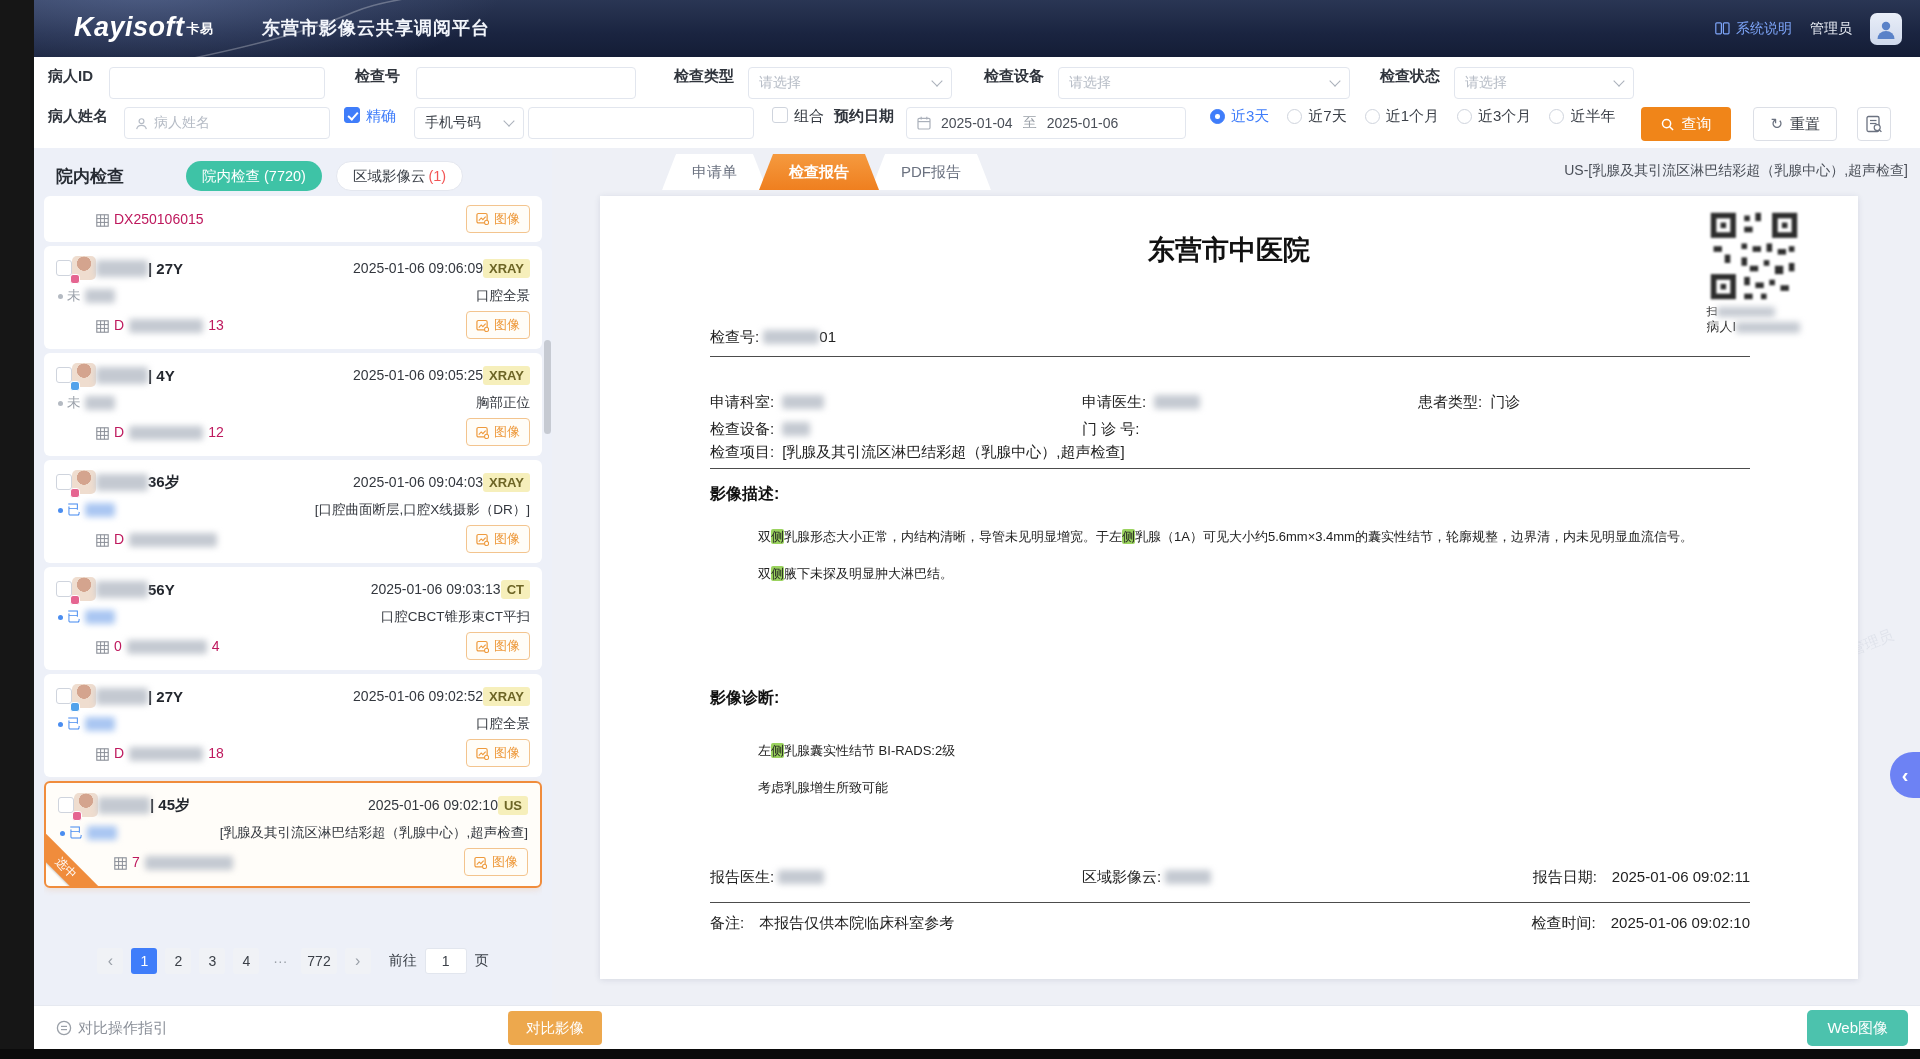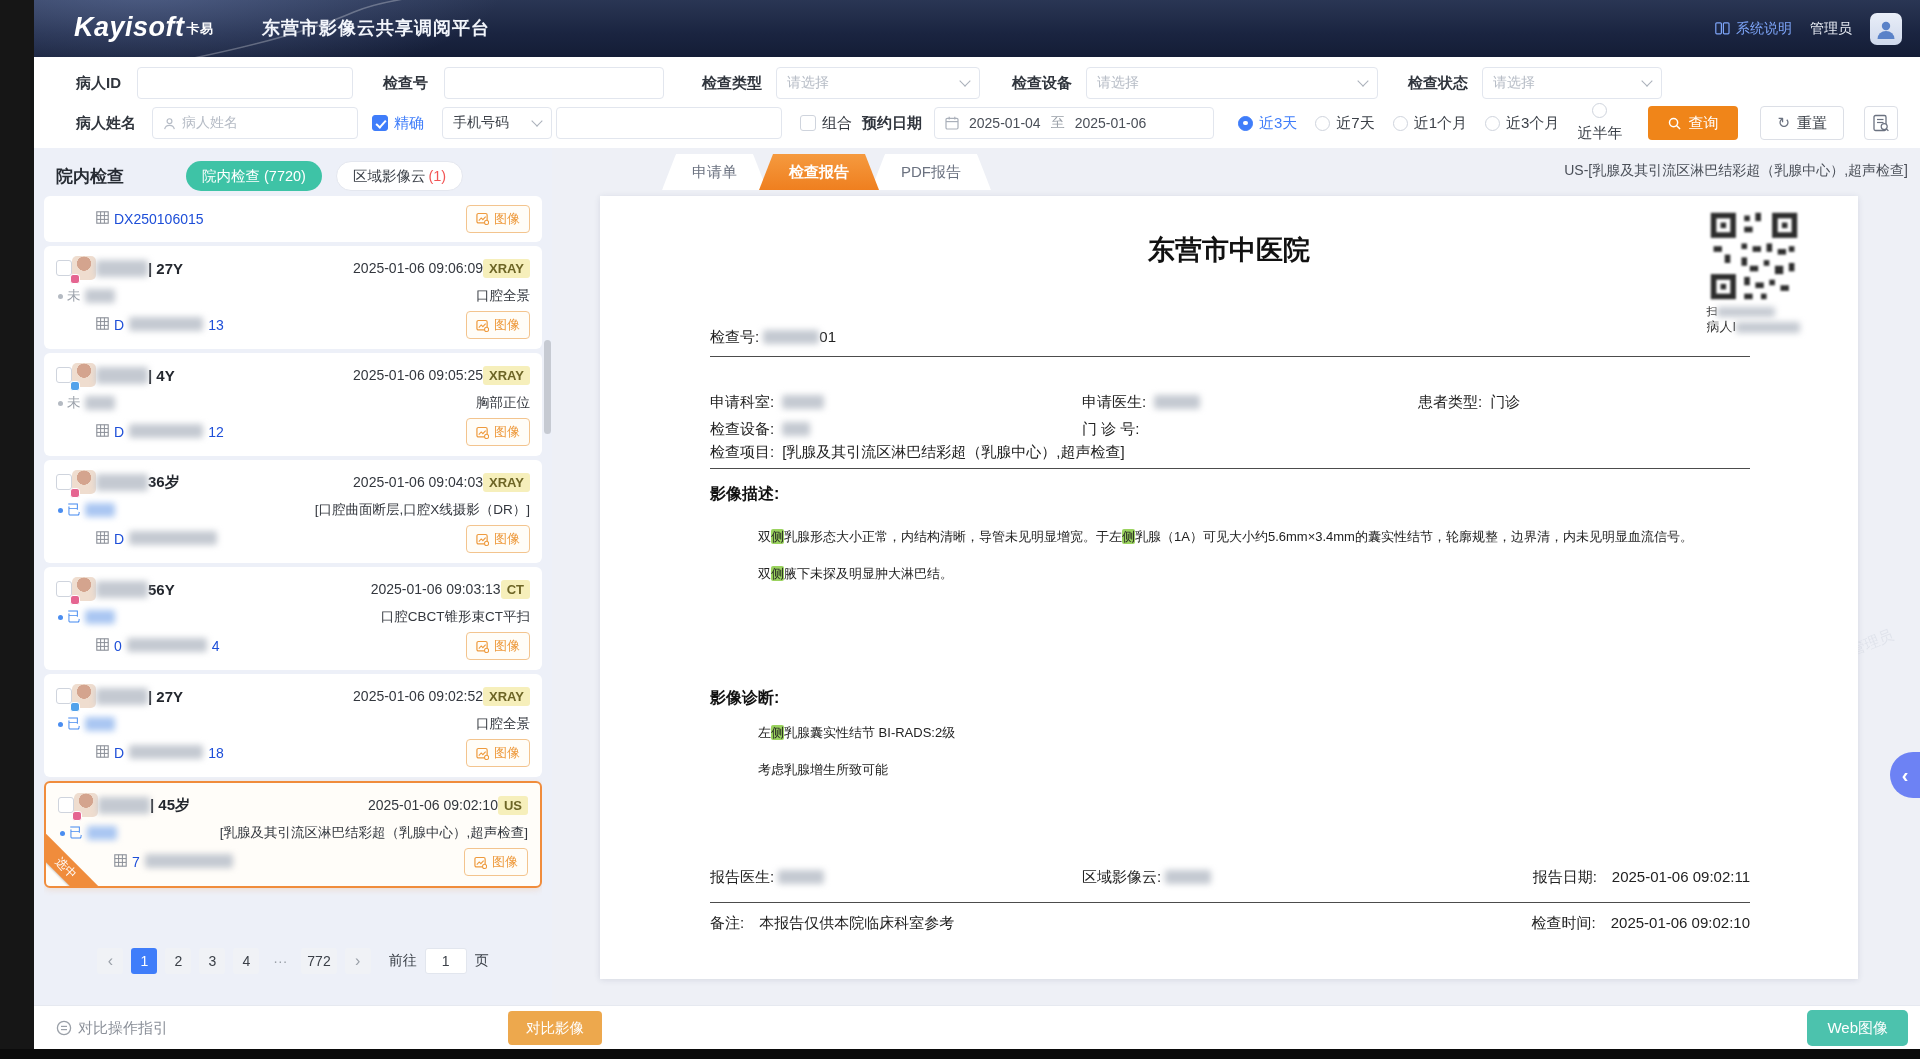--- a/index.html
+++ b/index.html
@@ -27,21 +27,21 @@
   .swoosh { position:absolute; left:0; top:0; }
   .nav-title { position:absolute; left:228px; top:16px; font-size:18px; font-weight:700; color:#f2f5fb; letter-spacing:1px;}
   .nav-right { position:absolute; right:18px; top:0; height:57px; display:flex; align-items:center; gap:18px;}
   .nav-help { display:flex; align-items:center; gap:6px; color:#7da4f7; font-size:14px; cursor:pointer;}
   .nav-user { color:#e8ecf4; font-size:14px; }
   .nav-avatar { width:32px; height:32px; border-radius:7px; background:linear-gradient(180deg,#e9eef8,#cfd9ec);
     display:flex; align-items:center; justify-content:center; overflow:hidden;}
 
   
   .filterbar { left:34px; top:57px; width:1886px; height:91px; background:#fff; box-shadow:0 1px 3px rgba(30,40,70,.08);}
-  .f-row { position:absolute; left:0; width:100%; height:32px; display:flex; align-items:center;padding-left:28px; }
+  .f-row { position:absolute; left:0; width:100%; height:32px; display:flex; align-items:flex-start; }
   .f-row1 { top:10px; } .f-row2 { top:50px; }
   .f-label { font-size:15px; font-weight:700; color:#30353d; white-space:nowrap; }
   .f-input { height:32px; background:#fff; border:1px solid #e2e6ee; border-radius:4px; }
   .f-select { height:32px; background:#fff; border:1px solid #e2e6ee; border-radius:4px; display:flex; align-items:center;
     justify-content:space-between; padding:0 10px; color:#b6bcc6; font-size:14px;}
   .caret { width:8px; height:8px; border-right:1.6px solid #aab0ba; border-bottom:1.6px solid #aab0ba;
     transform:rotate(45deg); margin-top:-4px;}
   .ph-input { display:flex; align-items:center; gap:6px; padding:0 10px; color:#b6bcc6; font-size:14px;}
   .checkbox { width:16px; height:16px; border:1px solid #cfd4dd; border-radius:3px; background:#fff; position:relative; cursor:pointer;}
   .checkbox.checked { background:#3f7dfa; border-color:#3f7dfa; }
@@ -86,21 +86,21 @@
   .redact.blue { background:#a9c6f2; }
   .redact.tall { height:17px; }
   .age { font-size:15px; color:#23272e; font-weight:600; white-space:nowrap;}
   .dt { margin-left:auto; font-size:14px; color:#33373e; white-space:nowrap;}
   .mod { font-size:13px; background:#f6efbb; color:#6d6526; padding:2px 6px; border-radius:3px; font-weight:600;}
   .status { display:flex; align-items:center; gap:4px; font-size:13.5px;}
   .status .dotc { width:5px; height:5px; border-radius:50%;}
   .status.wei { color:#9ba1aa; } .status.wei .dotc { background:#b4bac2; }
   .status.yi  { color:#4a8df0; } .status.yi .dotc { background:#4a8df0; }
   .cdesc { font-size:13.5px; color:#33373e; text-align:right; white-space:nowrap; overflow:hidden;}
-  .cid { font-size:14px; color:#1d4ed8; display:flex; align-items:flex-start; gap:5px;padding-left:40px;}
+  .cid { font-size:14px; color:#be185d; display:flex; align-items:flex-end; gap:5px;padding-left:40px;}
   .imgbtn { margin-left:auto; display:flex; align-items:center; gap:5px; border:1px solid #f3c48e; color:#ee9a3d;
     background:#fffdf8; border-radius:4px; padding:4px 9px; font-size:13px; cursor:pointer; font-family:inherit;}
   .ribbon { position:absolute; left:-26px; bottom:8px; width:92px; height:20px; background:#f08c3c; color:#fff;
     font-size:12px; text-align:center; line-height:20px; transform:rotate(45deg); box-shadow:0 1px 2px rgba(0,0,0,.2);}
   .sb-scrollthumb { position:absolute; left:510px; top:192px; width:7px; height:94px; background:#c6cad2; border-radius:4px;}
 
   .pager { position:absolute; left:0; top:800px; width:100%; display:flex; align-items:center; justify-content:center; gap:8px;}
   .pg { min-width:26px; height:26px; border-radius:3px; background:#f0f2f6; color:#3b4048; font-size:14px;
     display:flex; align-items:center; justify-content:center; padding:0 6px; cursor:pointer;}
   .pg.nav { background:#f0f2f6; color:#9aa0a8; font-size:16px;}
@@ -244,21 +244,21 @@
         <span>近7天</span>
     </div>
     <div class="r-item" style="margin-left:18px;">
       <span class="radio"></span>
         <span>近1个月</span>
     </div>
     <div class="r-item" style="margin-left:18px;">
       <span class="radio"></span>
         <span>近3个月</span>
     </div>
-    <div class="r-item" style="margin-left:18px;flex-direction:column;">
+    <div class="r-item" style="margin-left:18px;">
       <span class="radio"></span>
         <span>近半年</span>
     </div>
     <button class="btn-search" style="margin-left:26px;">
       <svg width="13" height="13" viewBox="0 0 14 14">
           <circle cx="6" cy="6" r="4.4" fill="none" stroke="#fff" stroke-width="1.6"></circle>
           <line x1="9.4" y1="9.4" x2="13" y2="13" stroke="#fff" stroke-width="1.6"></line>
         </svg>
       <span>查询</span>
     </button>
@@ -670,21 +670,21 @@
     </div>
     <div class="hr hr2"></div>
 
     <div class="sec-title" style="top:288px;">影像描述:</div>
     <div class="sec-body" style="top:322px;">
         <div class="rl"><span>双</span><span class="hl">侧</span><span>乳腺形态大小正常，内结构清晰，导管未见明显增宽。于左</span><span class="hl">侧</span><span>乳腺（1A）可见大小约5.6mm×3.4mm的囊实性结节，轮廓规整，边界清，内未见明显血流信号。</span></div>
         <div class="rl"><span>双</span><span class="hl">侧</span><span>腋下未探及明显肿大淋巴结。</span></div>
       </div>
 
     <div class="sec-title" style="top:492px;">影像诊断:</div>
-    <div class="sec-body" style="top:518px;">
+    <div class="sec-body" style="top:536px;">
         <div class="rl"><span>左</span><span class="hl">侧</span><span>乳腺囊实性结节 BI-RADS:2级</span></div>
         <div class="rl"><span>考虑乳腺增生所致可能</span></div>
       </div>
 
     <div class="p-foot" style="top:672px;">
       <span style="width:372px;"><span>报告医生:</span> <span class="redact" style="width:46px;"></span></span>
       <span style="width:336px;"><span>区域影像云:</span> <span class="redact" style="width:46px;"></span></span>
       <span class="f-right"><span>报告日期:</span>　<span>2025-01-06 09:02:11</span></span>
     </div>
     <div class="hr hr3"></div>

